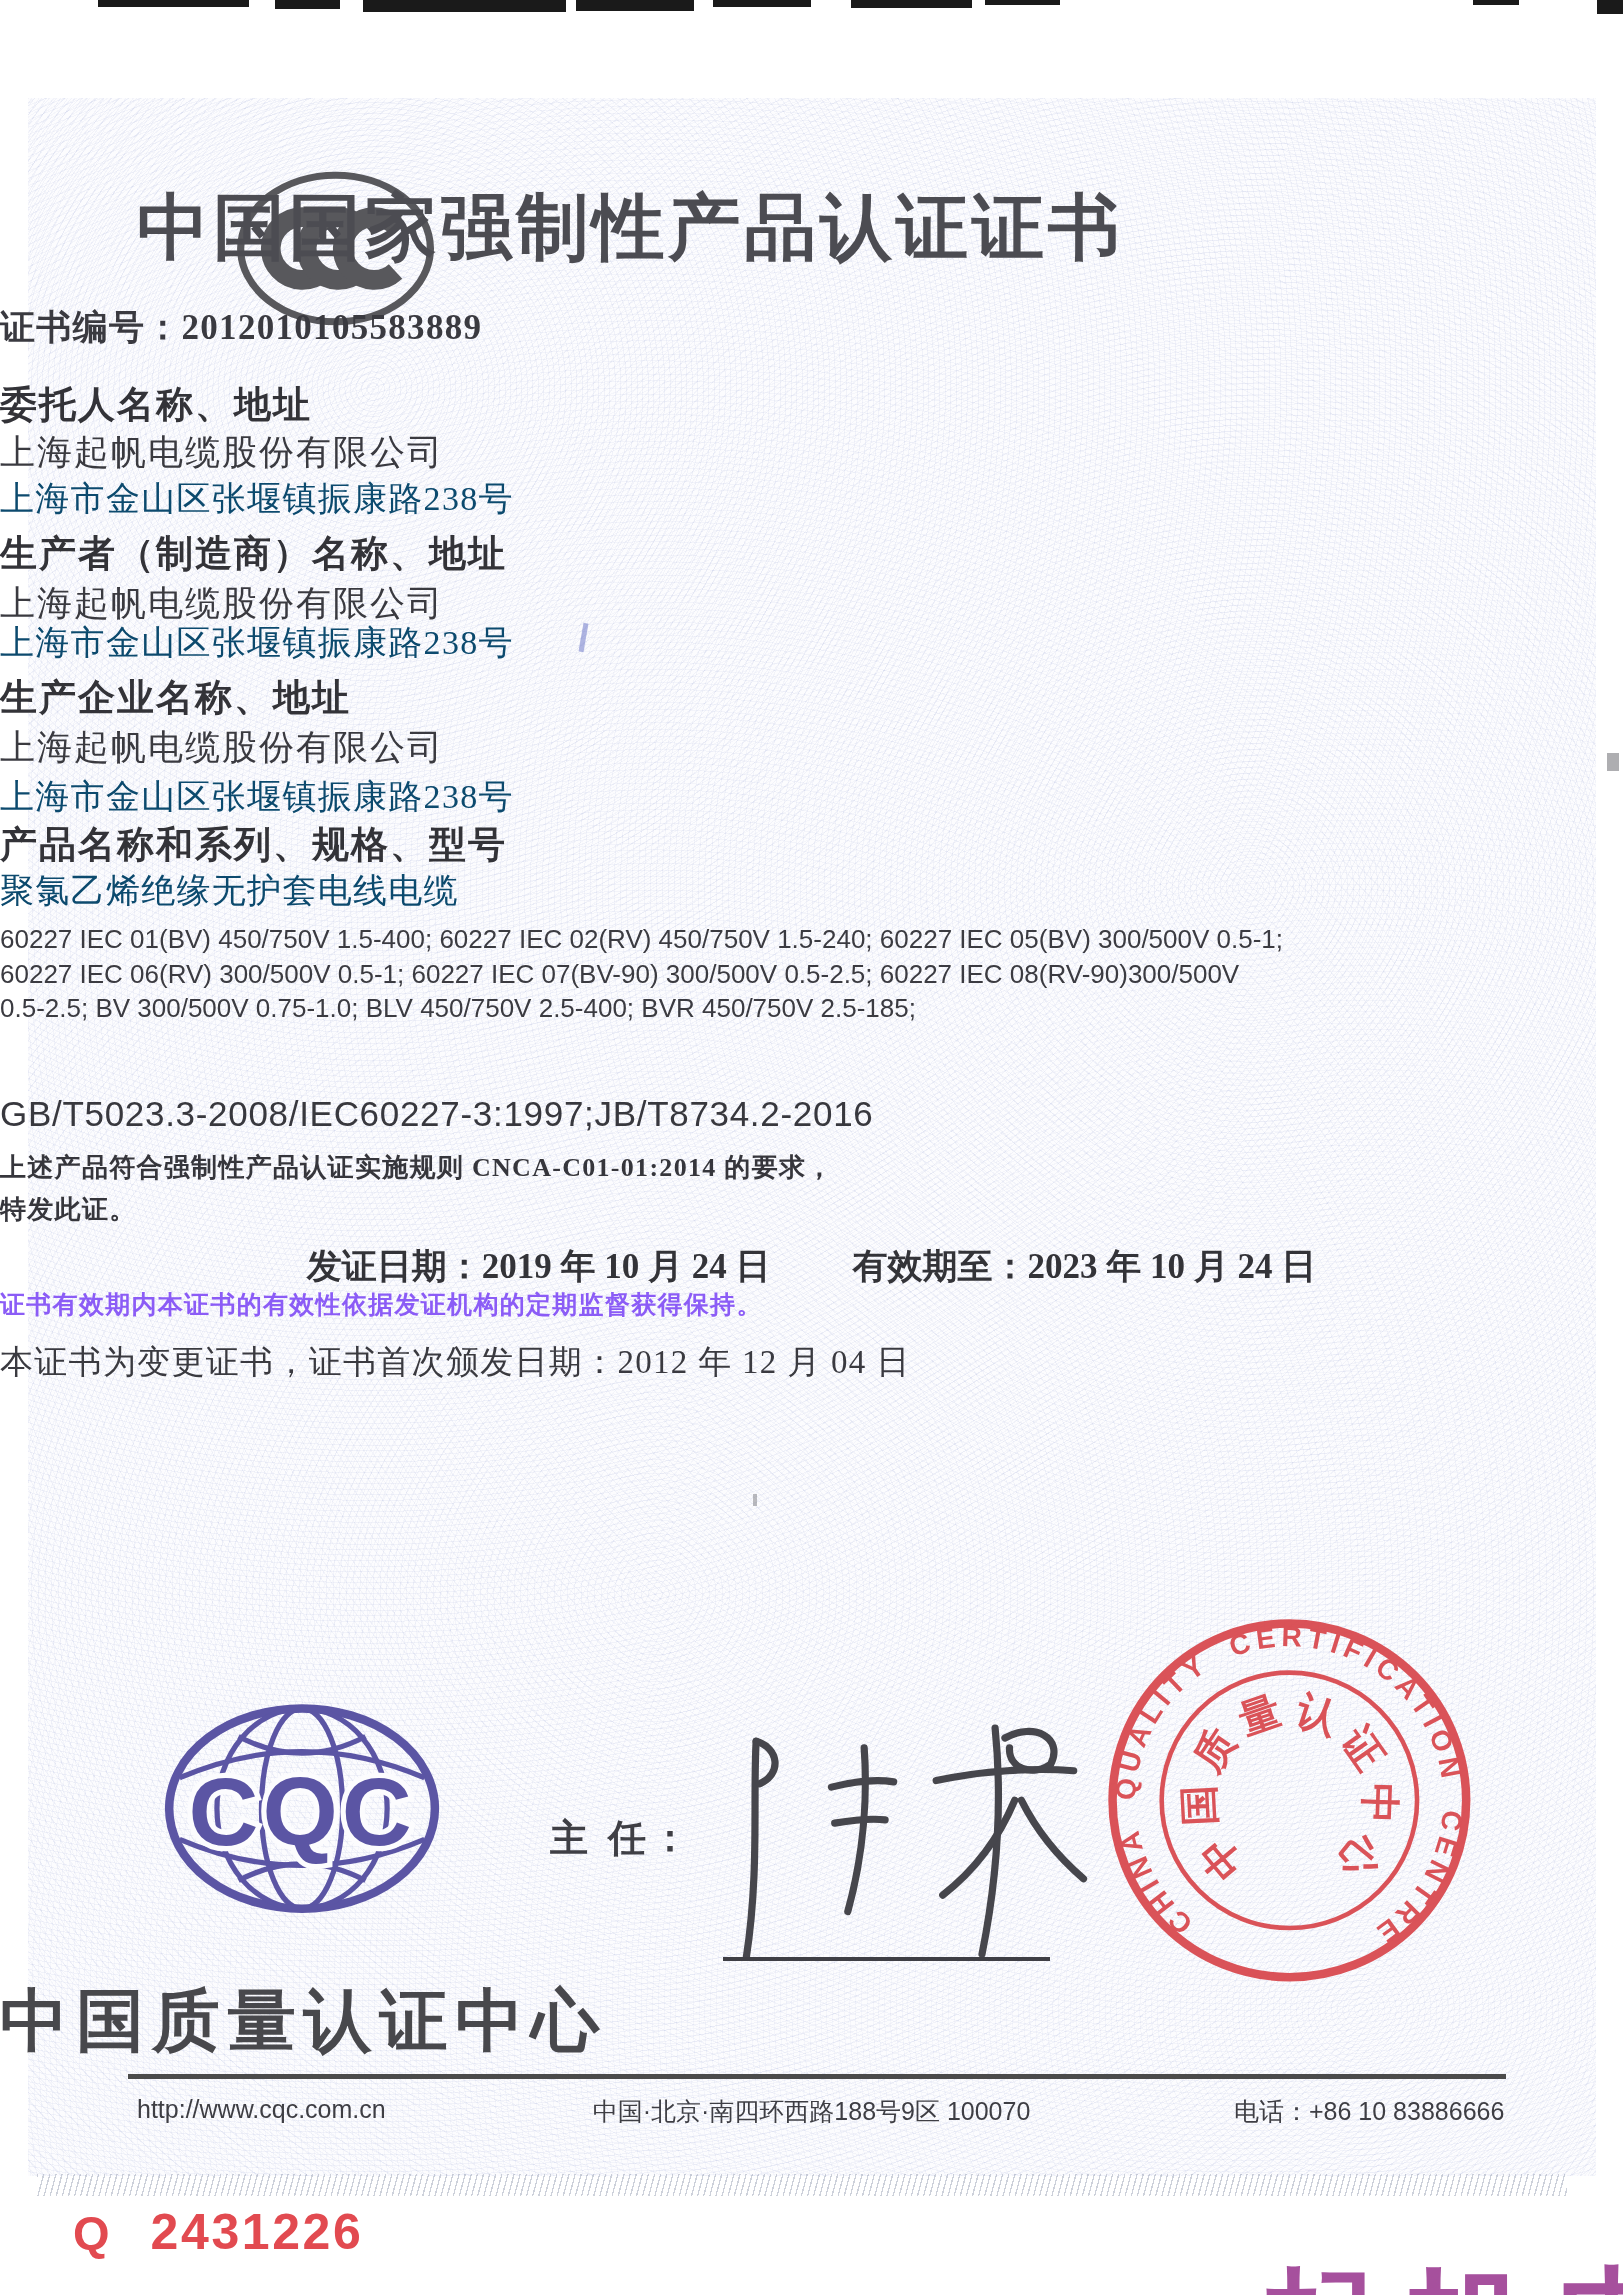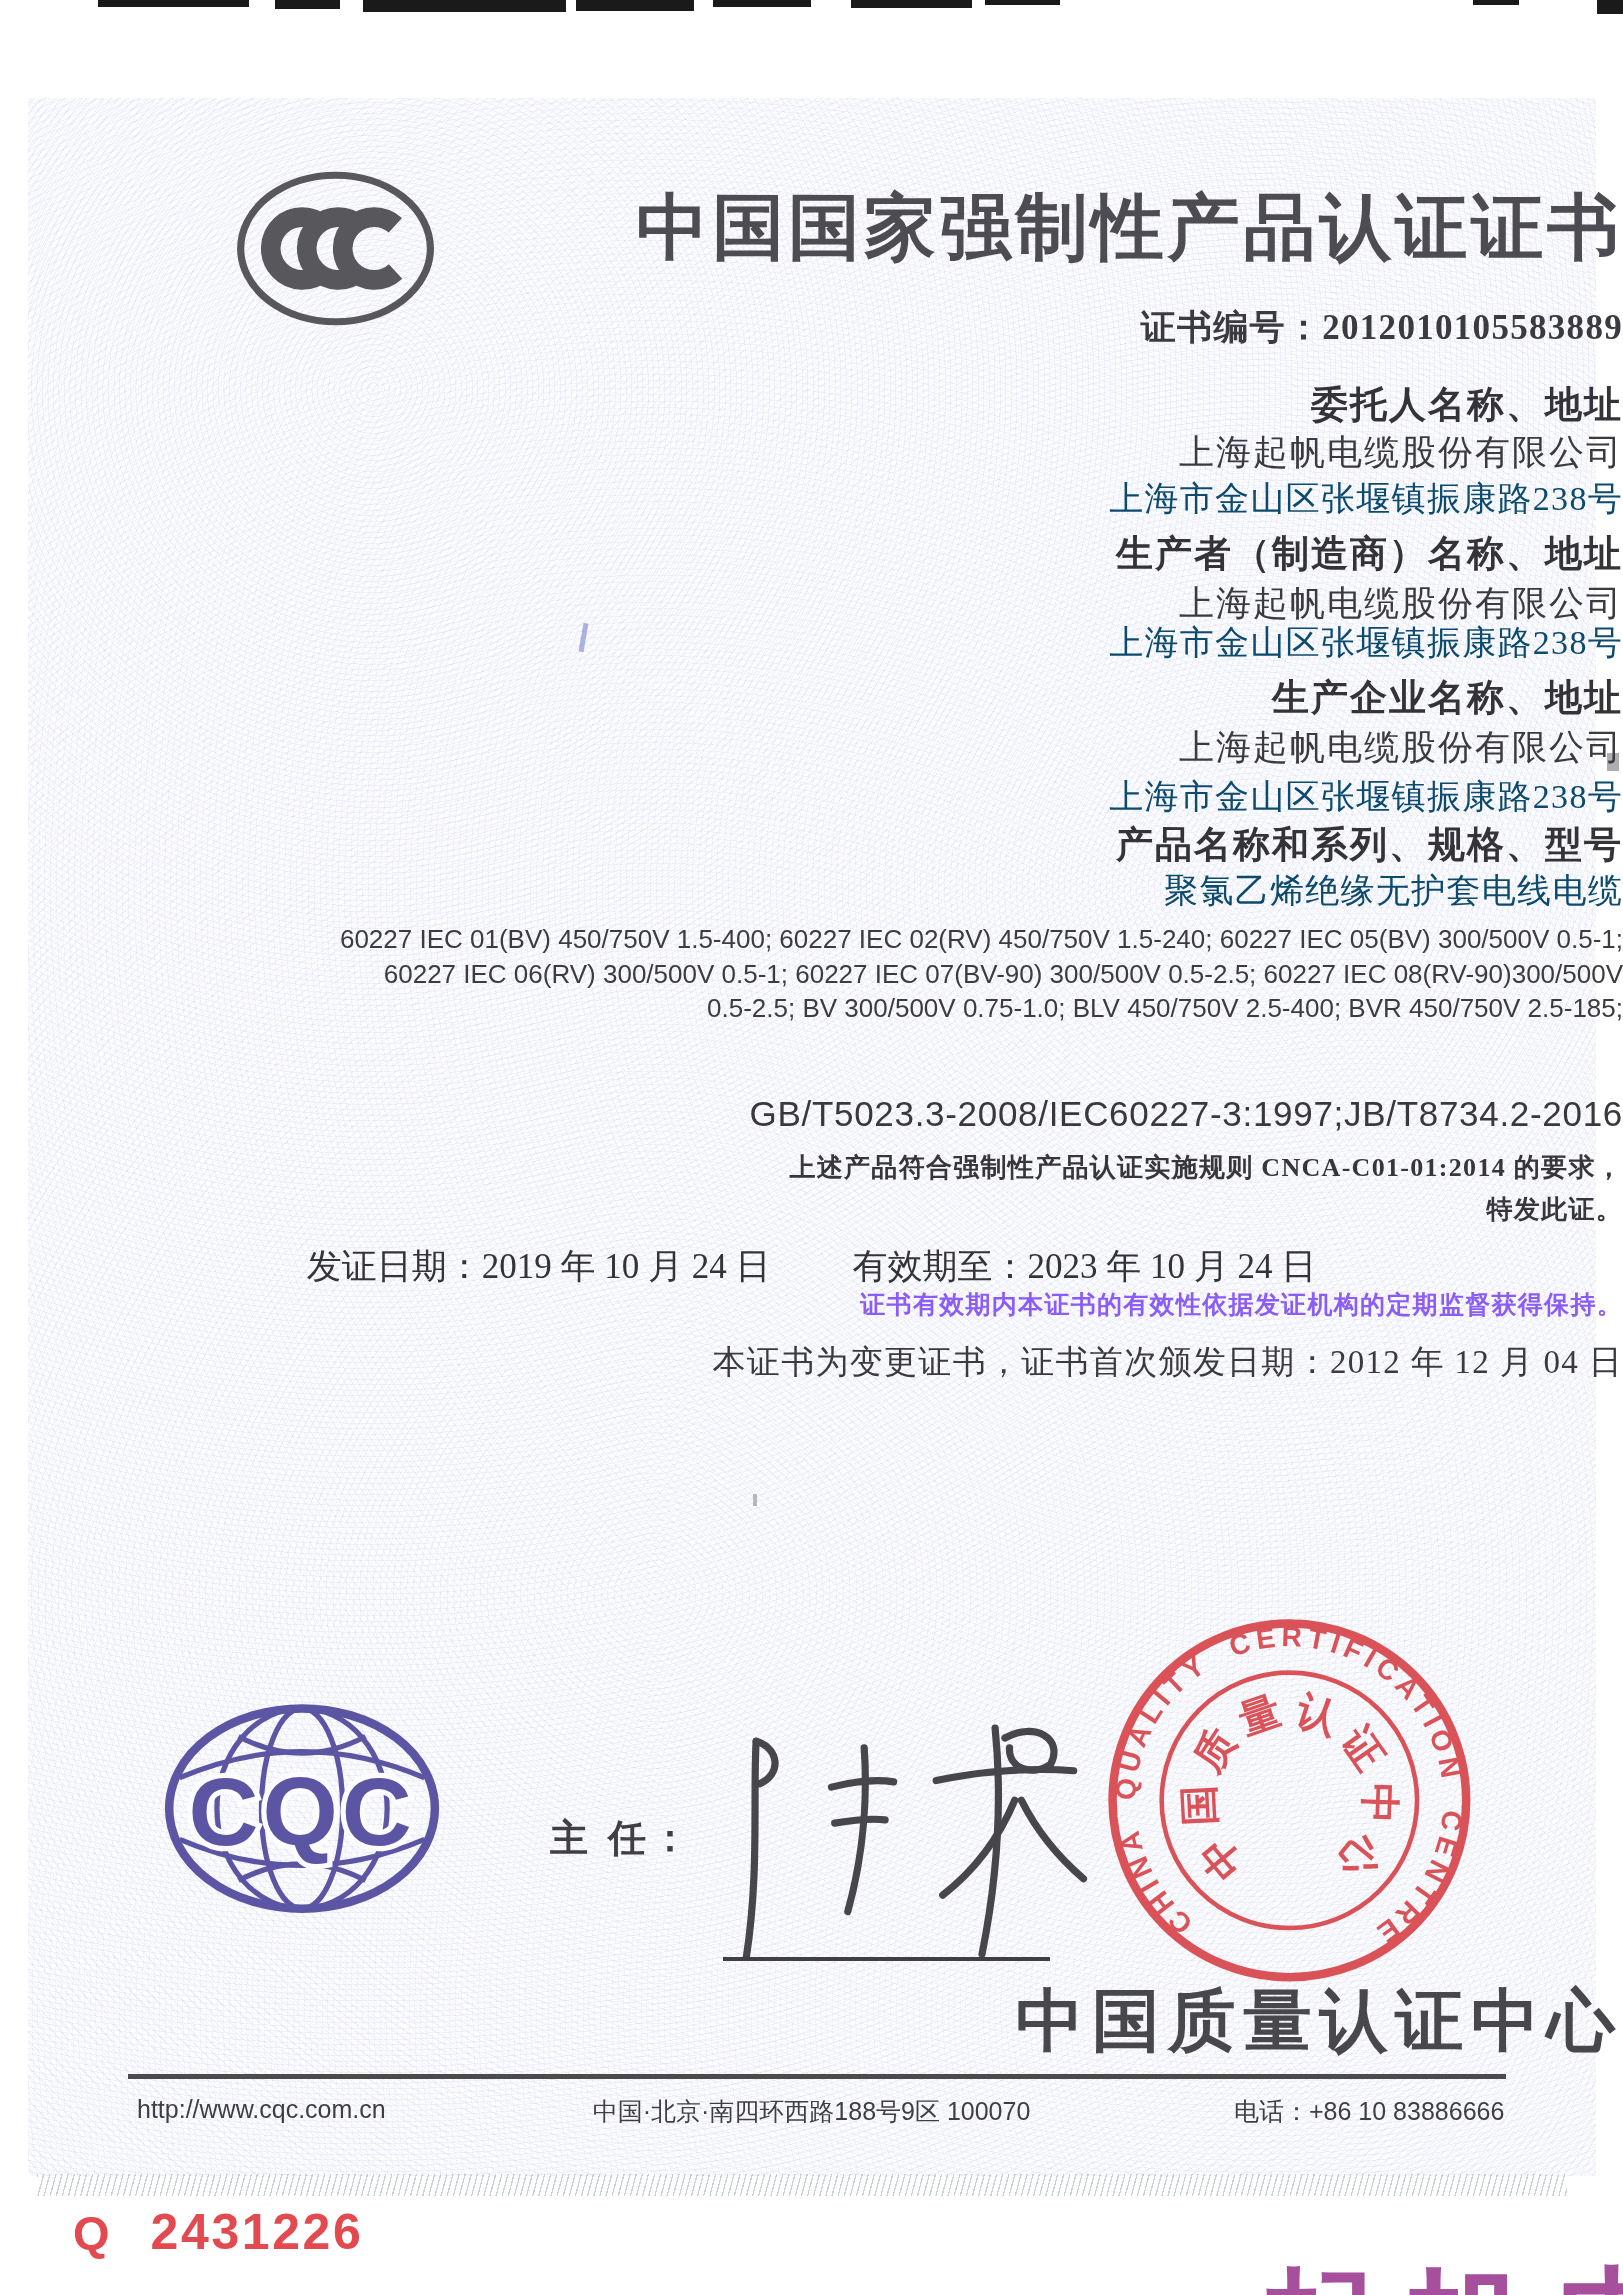--- a/index.html
+++ b/index.html
@@ -6,31 +6,31 @@
   body{width:1623px;height:2295px;background:#ffffff;overflow:hidden;position:relative;
        font-family:"Liberation Serif","DejaVu Serif",serif;color:#37373d;}
   .page{position:absolute;left:0;top:0;width:1623px;height:2295px;}
   .paper{position:absolute;left:27.5px;top:98px;width:1568px;height:2078px;
     background-color:#fcfcfe;
     background-image:
       repeating-radial-gradient(circle at 22% 14%, rgba(125,140,200,.085) 0 1px, rgba(255,255,255,0) 1px 5.5px),
       repeating-radial-gradient(circle at 78% 38%, rgba(125,140,200,.075) 0 1px, rgba(255,255,255,0) 1px 6px),
       repeating-radial-gradient(circle at 40% 72%, rgba(125,140,200,.07) 0 1px, rgba(255,255,255,0) 1px 6.7px),
       repeating-radial-gradient(circle at 85% 92%, rgba(125,140,200,.06) 0 1px, rgba(255,255,255,0) 1px 5.8px);}
-  .line{position:absolute;left:0;width:1623px;text-align:right;line-height:1;white-space:nowrap;}
+  .line{position:absolute;left:0;width:1623px;text-align:left;line-height:1;white-space:nowrap;}
   .title{top:191px;left:137px;width:1486px;font-size:72px;font-weight:bold;letter-spacing:3.9px;color:#4c4c52;
          font-family:"Liberation Sans","DejaVu Sans",sans-serif;}
   .certno{top:310px;font-size:35px;font-weight:bold;color:#3a3a40;letter-spacing:1.3px;}
   .h{font-weight:bold;font-size:37px;color:#333338;letter-spacing:2px;}
   .t{font-size:35px;color:#3a3a40;letter-spacing:2px;}
   .addr{font-size:34px;color:#0c4a6e;letter-spacing:1.3px;}
   .models{font-size:26px;color:#3b3b41;font-family:"Liberation Sans","DejaVu Sans",sans-serif;letter-spacing:0;}
   .std{font-size:35px;font-weight:500;color:#38383e;font-family:"Liberation Sans","DejaVu Sans",sans-serif;letter-spacing:0.7px;}
   .comp{font-size:26px;font-weight:600;color:#36363c;letter-spacing:1.3px;}
-  .dates{top:1249px;font-size:35px;font-weight:400;color:#333338;display:flex;justify-content:center;gap:82px;}
+  .dates{top:1249px;font-size:35px;font-weight:700;color:#333338;display:flex;justify-content:center;gap:82px;}
   .note1{top:1292px;font-size:25px;font-weight:600;color:#8b5cf6;letter-spacing:1.3px;}
   .note2{top:1346px;font-size:33px;font-weight:500;color:#3a3a40;letter-spacing:1.3px;}
   .note3{top:1393px;font-size:30px;font-weight:500;color:#3c3c42;letter-spacing:1.3px;}
   .director{position:absolute;left:550px;top:1813px;font-size:38px;font-weight:bold;color:#3f3f45;letter-spacing:5.2px;}
   .sig-underline{position:absolute;left:723px;top:1957px;width:327px;height:3.9px;background:#3f3f45;}
   .orgname{top:1986px;font-size:68px;font-weight:700;letter-spacing:7.9px;color:#48484c;
            font-family:"Liberation Sans","DejaVu Sans",sans-serif;}
   .divider{position:absolute;left:128px;top:2074px;width:1378px;height:4.6px;background:#4b4b4b;}
   .foot{position:absolute;top:2095px;font-size:25px;color:#3e3e44;font-family:"Liberation Sans","DejaVu Sans",sans-serif;white-space:nowrap;}
   .foot-web{left:137px;}

